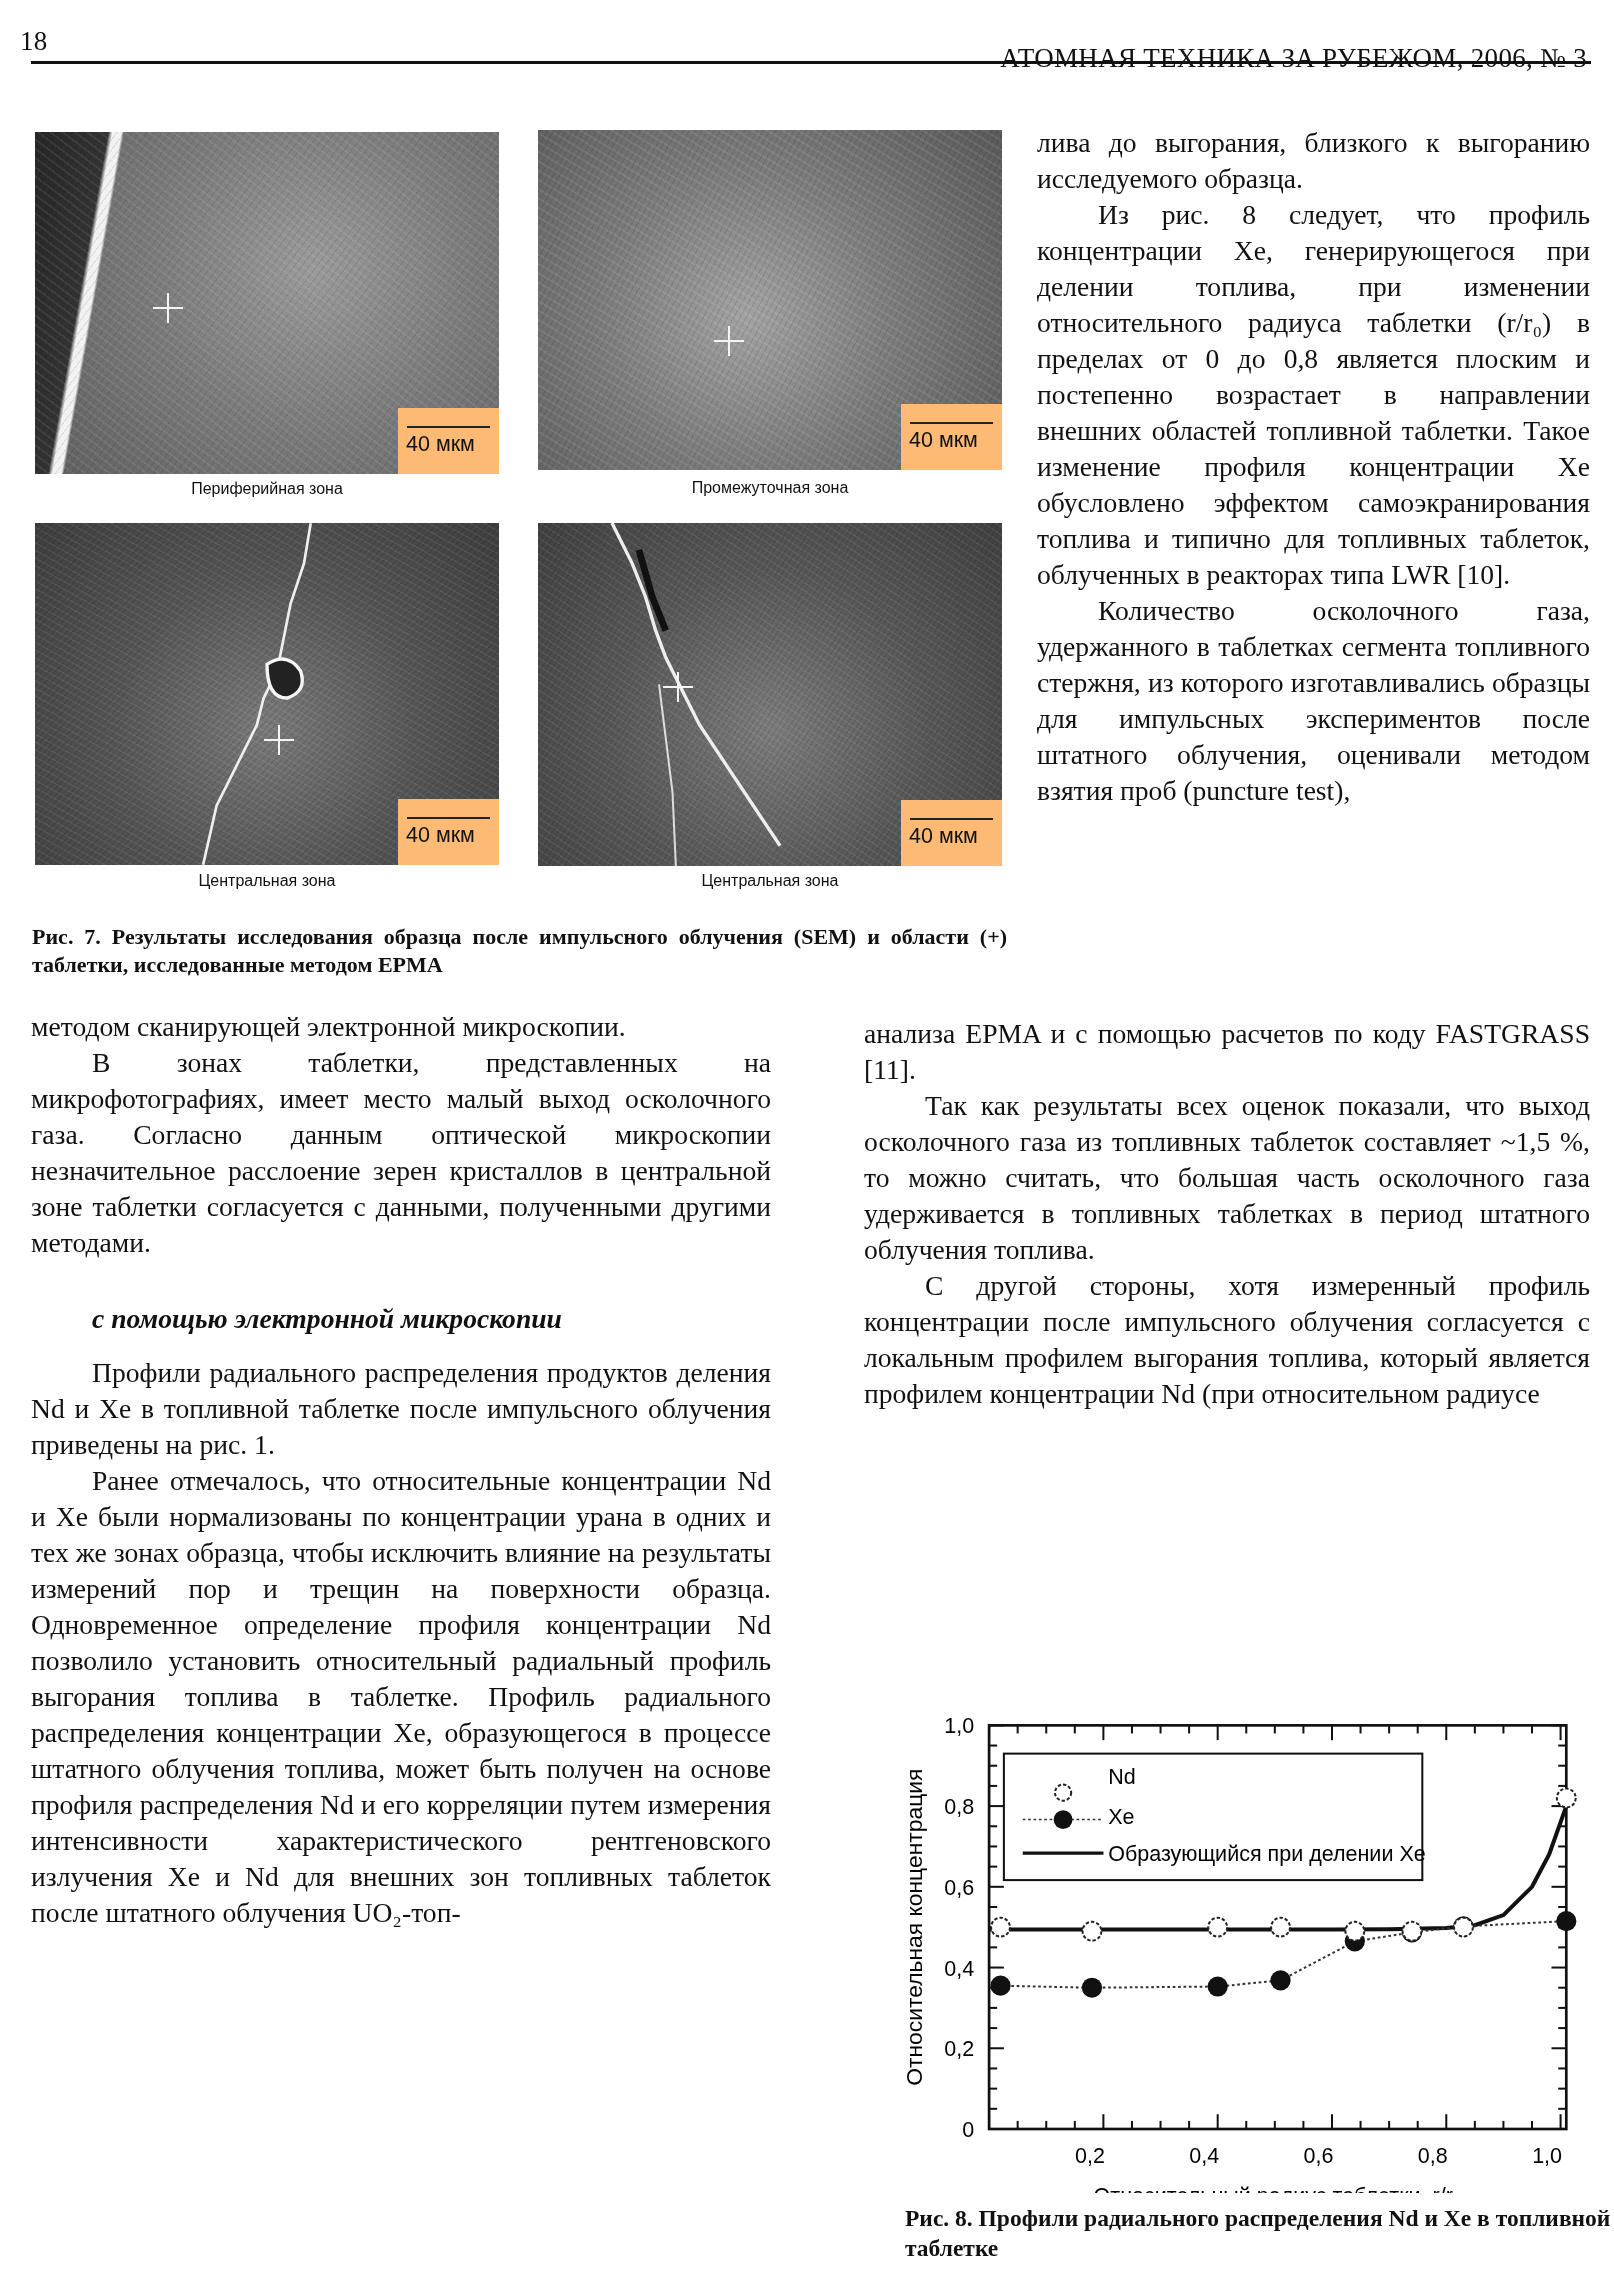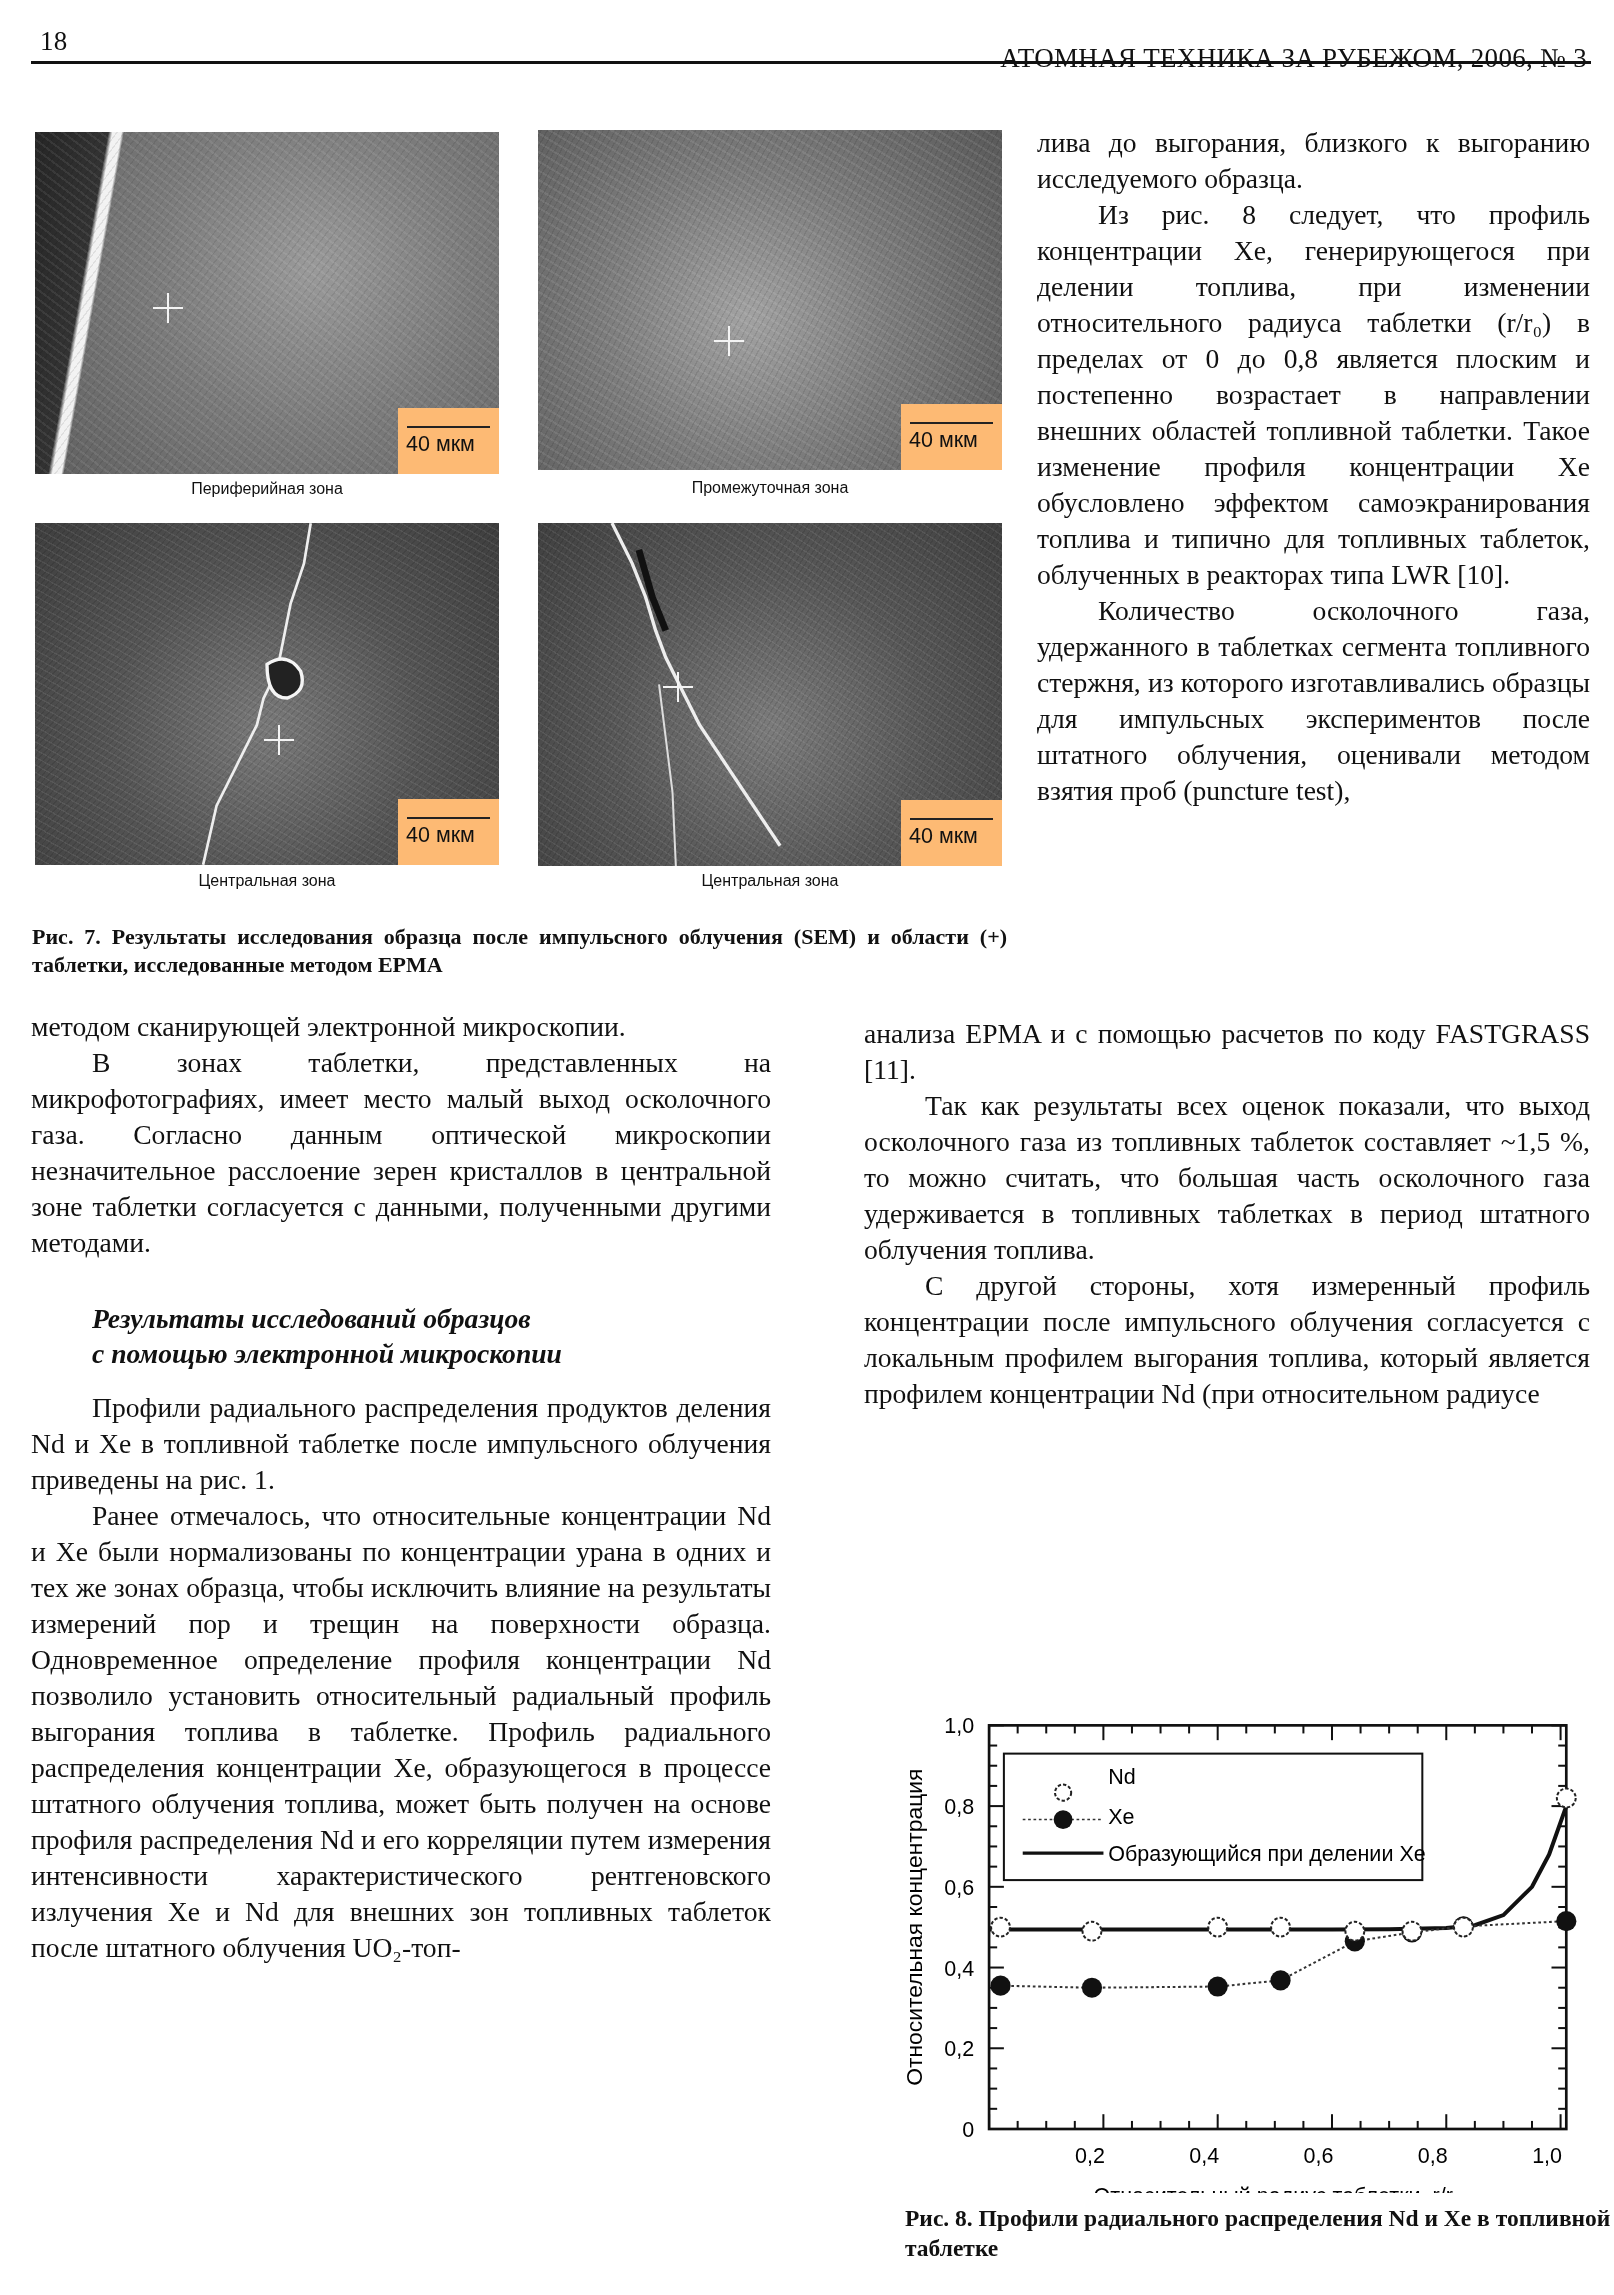--- a/index.html
+++ b/index.html
@@ -1,19 +1,19 @@
 <!DOCTYPE html>
 <html style="font-size:10.8px"><head>
 <meta charset="utf-8">
 <style>
   html,body{margin:0;padding:0;background:#fff;}
   body{width:1614px;height:2295px;position:relative;overflow:hidden;color:#111;font-family:"Liberation Serif","DejaVu Serif",serif;}
   .abs{position:absolute;}
   .hdr{top:25.6px;font-size:27px;letter-spacing:0.3px;}
-  .hdr-left{left:40px;text-align:center;}
+  .hdr-left{left:20px;text-align:center;}
   .hdr-right{right:27px;margin-top:17px;}
   .rule{left:31px;right:23px;top:61px;height:3.4px;background:#111;}
   .photo{position:absolute;overflow:hidden;background:#5a5a5a;}
   .photo .tex{position:absolute;inset:0;}
   .inset{position:absolute;right:0;bottom:0;width:101px;height:66px;background:#fdba74;}
   .inset .bar{position:absolute;left:9.4px;right:9.4px;top:17.5px;height:2px;background:#222;}
   .inset .lbl{position:absolute;left:8px;top:24px;font-family:"Liberation Sans","DejaVu Sans",sans-serif;font-size:21.5px;color:#111;}
   .cross{position:absolute;width:30px;height:30px;}
   .cross:before,.cross:after{content:"";position:absolute;background:#f4f4f4;}
   .cross:before{left:13.5px;top:0;width:2.7px;height:30px;}
@@ -98,21 +98,20 @@
   <p>лива до выгорания, близкого к выгоранию исследуемого образца.</p>
   <p class="ind">Из рис. 8 следует, что профиль концентрации Хе, генерирующегося при делении топлива, при изменении относительного радиуса таблетки (r/r₀) в пределах от 0 до 0,8 является плоским и постепенно возрастает в направлении внешних областей топливной таблетки. Такое изменение профиля концентрации Хе обусловлено эффектом самоэкранирования топлива и типично для топливных таблеток, облученных в реакторах типа LWR [10].</p>
   <p class="ind">Количество осколочного газа, удержанного в таблетках сегмента топливного стержня, из которого изготавливались образцы для импульсных экспериментов после штатного облучения, оценивали методом взятия проб (puncture test),</p>
 </div>
 
 <div class="abs col" style="left:31px;top:1009px;width:740px;">
   <p>методом сканирующей электронной микроскопии.</p>
   <p class="ind">В зонах таблетки, представленных на микрофотографиях, имеет место малый выход осколочного газа. Согласно данным оптической микроскопии незначительное расслоение зерен кристаллов в центральной зоне таблетки согласуется с данными, полученными другими методами.</p>
   <div style="height:40px;"></div>
   <div class="sect" style="padding-left:61px;">
-    <div>Результаты исследований образцов</div>
     <div>с помощью электронной микроскопии</div>
   </div>
   <div style="height:19px;"></div>
   <p class="ind">Профили радиального распределения продуктов деления Nd и Хе в топливной таблетке после импульсного облучения приведены на рис. 1.</p>
   <p class="ind">Ранее отмечалось, что относительные концентрации Nd и Хе были нормализованы по концентрации урана в одних и тех же зонах образца, чтобы исключить влияние на результаты измерений пор и трещин на поверхности образца. Одновременное определение профиля концентрации Nd позволило установить относительный радиальный профиль выгорания топлива в таблетке. Профиль радиального распределения концентрации Хе, образующегося в процессе штатного облучения топлива, может быть получен на основе профиля распределения Nd и его корреляции путем измерения интенсивности характеристического рентгеновского излучения Хе и Nd для внешних зон топливных таблеток после штатного облучения UO₂-топ-</p>
 </div>
 
 <div class="abs col" style="left:864px;top:1016px;width:726px;">
   <p>анализа EPMA и с помощью расчетов по коду FASTGRASS [11].</p>
   <p class="ind">Так как результаты всех оценок показали, что выход осколочного газа из топливных таблеток составляет ~1,5 %, то можно считать, что большая часть осколочного газа удерживается в топливных таблетках в период штатного облучения топлива.</p>

